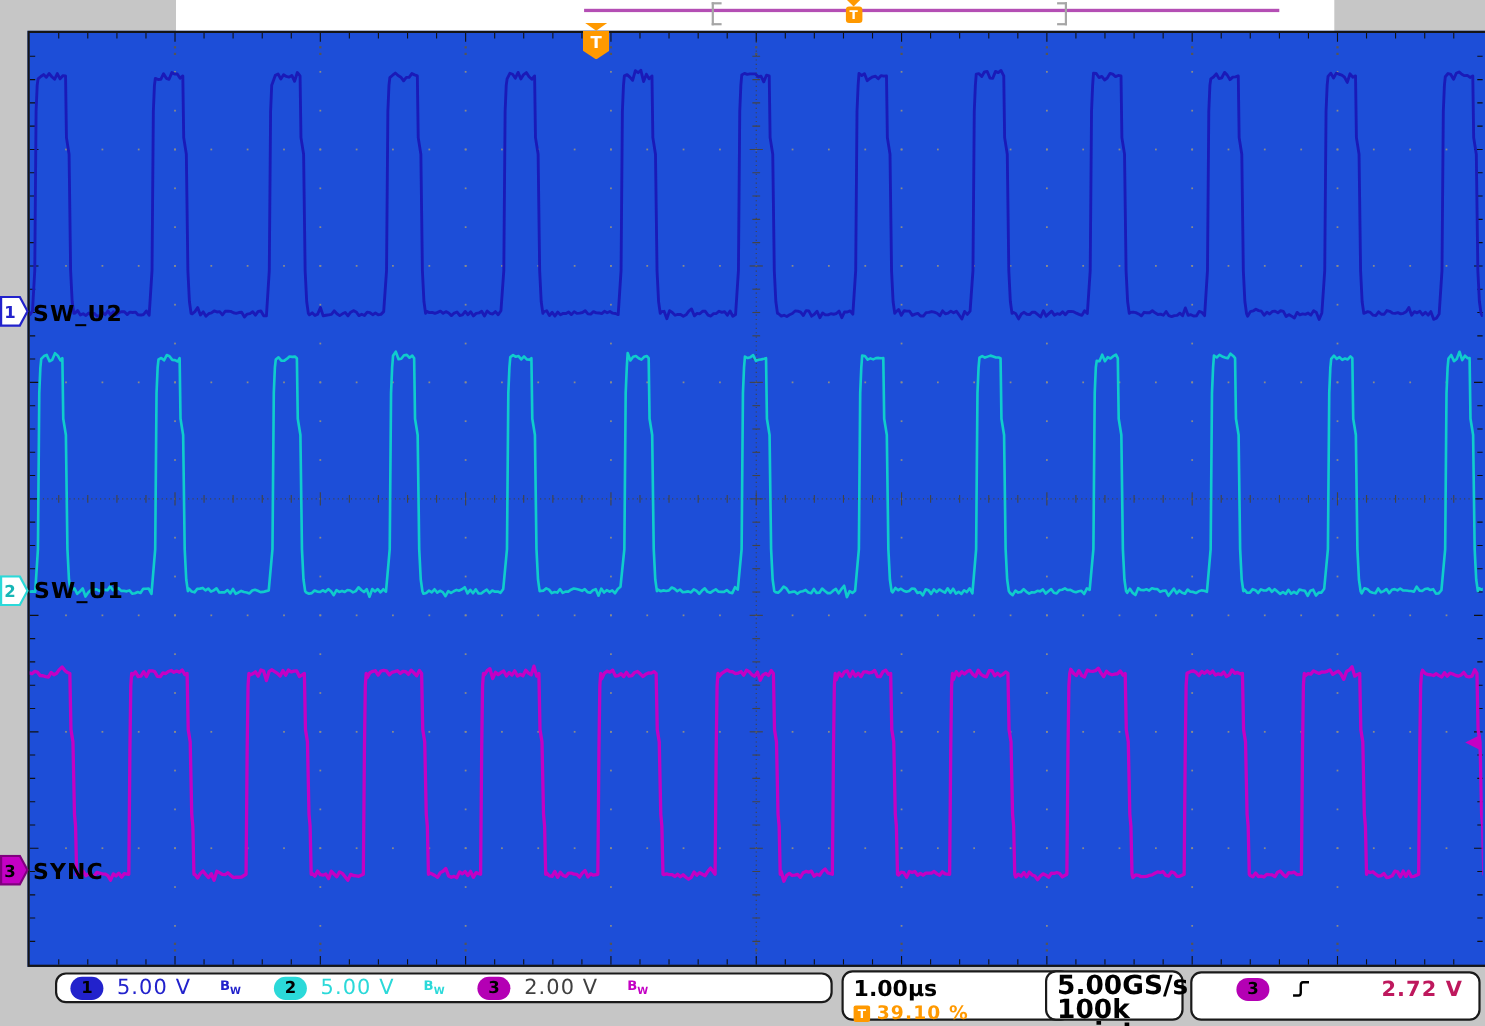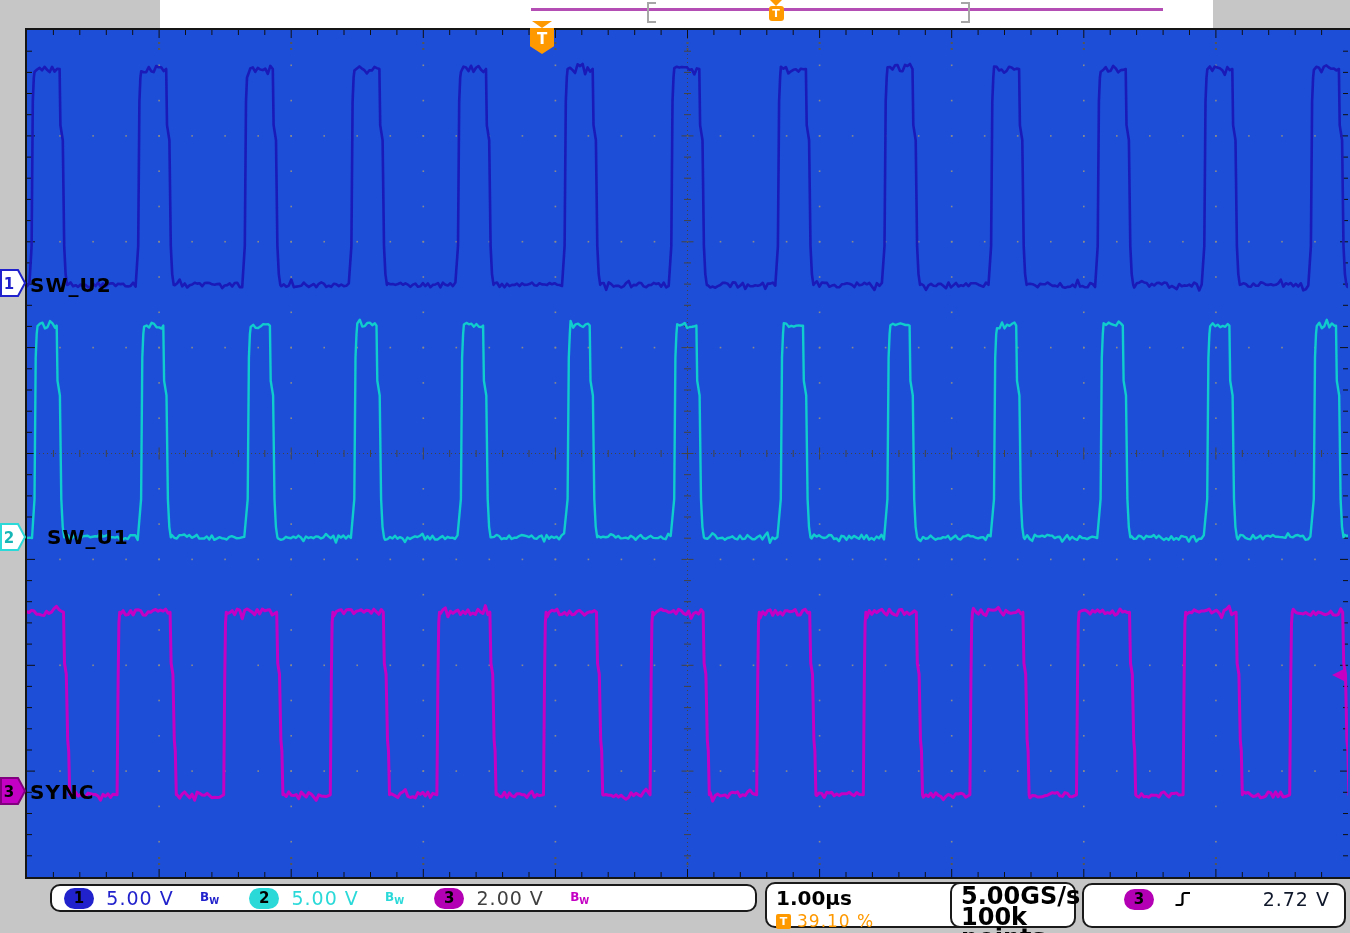--- a/index.html
+++ b/index.html
@@ -14,21 +14,21 @@
   #bracket-right{left:801px;border-right:2px solid #a6a6a6;border-top:2px solid #a6a6a6;border-bottom:2px solid #a6a6a6;}
   #mini-trig{position:absolute;left:608px;top:0px;width:16px;}
   #mini-trig .tri{width:0;height:0;margin:0 auto;border-left:6px solid transparent;border-right:6px solid transparent;border-top:6px solid #ff9900;}
   #mini-trig .box{width:15px;height:15px;margin:0 auto;background:#ff9900;border-radius:3px;color:#fff;font-size:11px;font-weight:bold;text-align:center;line-height:15px;}
 
   
   #graticule{position:absolute;left:25px;top:28px;width:1321px;height:847px;background:#1d4ed8;border:2px solid #151515;padding-left:30px;}
   #graticule svg{position:absolute;left:0;top:0;}
   .wave-label{position:absolute;font-size:20px;font-weight:bold;color:#000;letter-spacing:1px;z-index:5;}
   #wave-label-1{left:3px;top:243px;}
-  #wave-label-2{left:20px;top:495px;}
+  #wave-label-2{left:4px;top:495px;}
   #wave-label-3{left:3px;top:750px;}
 
   
   #trig-flag{position:absolute;left:530px;top:21px;width:24px;z-index:6;}
   #trig-flag .tri{width:0;height:0;margin:0 auto;border-left:10px solid transparent;border-right:10px solid transparent;border-top:7px solid #ff9900;}
   #trig-flag .shield{width:24px;height:26px;background:#ff9900;clip-path:polygon(0 0,100% 0,100% 70%,50% 100%,0 70%);color:#fff;font-size:15px;font-weight:bold;text-align:center;line-height:22px;}
 
   
   #trig-level-arrow{position:absolute;left:1332px;top:668px;width:0;height:0;border-top:7px solid transparent;border-bottom:7px solid transparent;border-right:14px solid #c400c4;z-index:6;}
 
@@ -53,29 +53,29 @@
   .bw{font-size:12px;font-weight:bold;margin:0 30px 0 14px;}
   .bw sub{font-size:9px;}
   .bw.c1{color:#2222cc;}
   .bw.c2{color:#2bd9d9;}
   .bw.c3{color:#c400c4;}
 
   #box-horizontal{left:765px;top:882px;width:209px;height:46px;padding:2px 0 0 9px;}
   #timebase{font-size:20px;font-weight:bold;color:#000;}
   #trig-pos-line{display:flex;align-items:center;margin-top:1px;}
   #t-badge{width:15px;height:15px;background:#ff9900;border-radius:2px;color:#fff;font-size:11px;font-weight:bold;text-align:center;line-height:15px;flex:none;}
-  #trig-pos{color:#ff9900;font-size:17px;font-weight:normal;margin-left:6px;letter-spacing:1px;}
+  #trig-pos{color:#ff9900;font-size:17px;font-weight:bold;margin-left:6px;letter-spacing:1px;}
 
   #box-acq{left:950px;top:882px;width:126px;height:46px;padding:2px 0 0 9px;font-size:24px;font-weight:bold;color:#000;line-height:21px;}
 
   #box-trigger{left:1082px;top:883px;width:264px;height:45px;}
   #trig-row{display:flex;align-items:center;padding-top:3px;}
   #trig-row .badge{margin-left:40px;}
   #slope-icon{margin-left:20px;}
-  #trig-level{margin-left:auto;margin-right:14px;font-size:19px;font-weight:normal;color:#0f172a;letter-spacing:1px;}
+  #trig-level{margin-left:auto;margin-right:14px;font-size:19px;font-weight:bold;color:#be185d;letter-spacing:1px;}
 </style>
 </head>
 <body>
 
 <div id="screen">
 
   <div id="top-strip">
     <div id="acq-line"></div>
     <div id="bracket-left" class="zoom-bracket"></div>
     <div id="bracket-right" class="zoom-bracket"></div>

